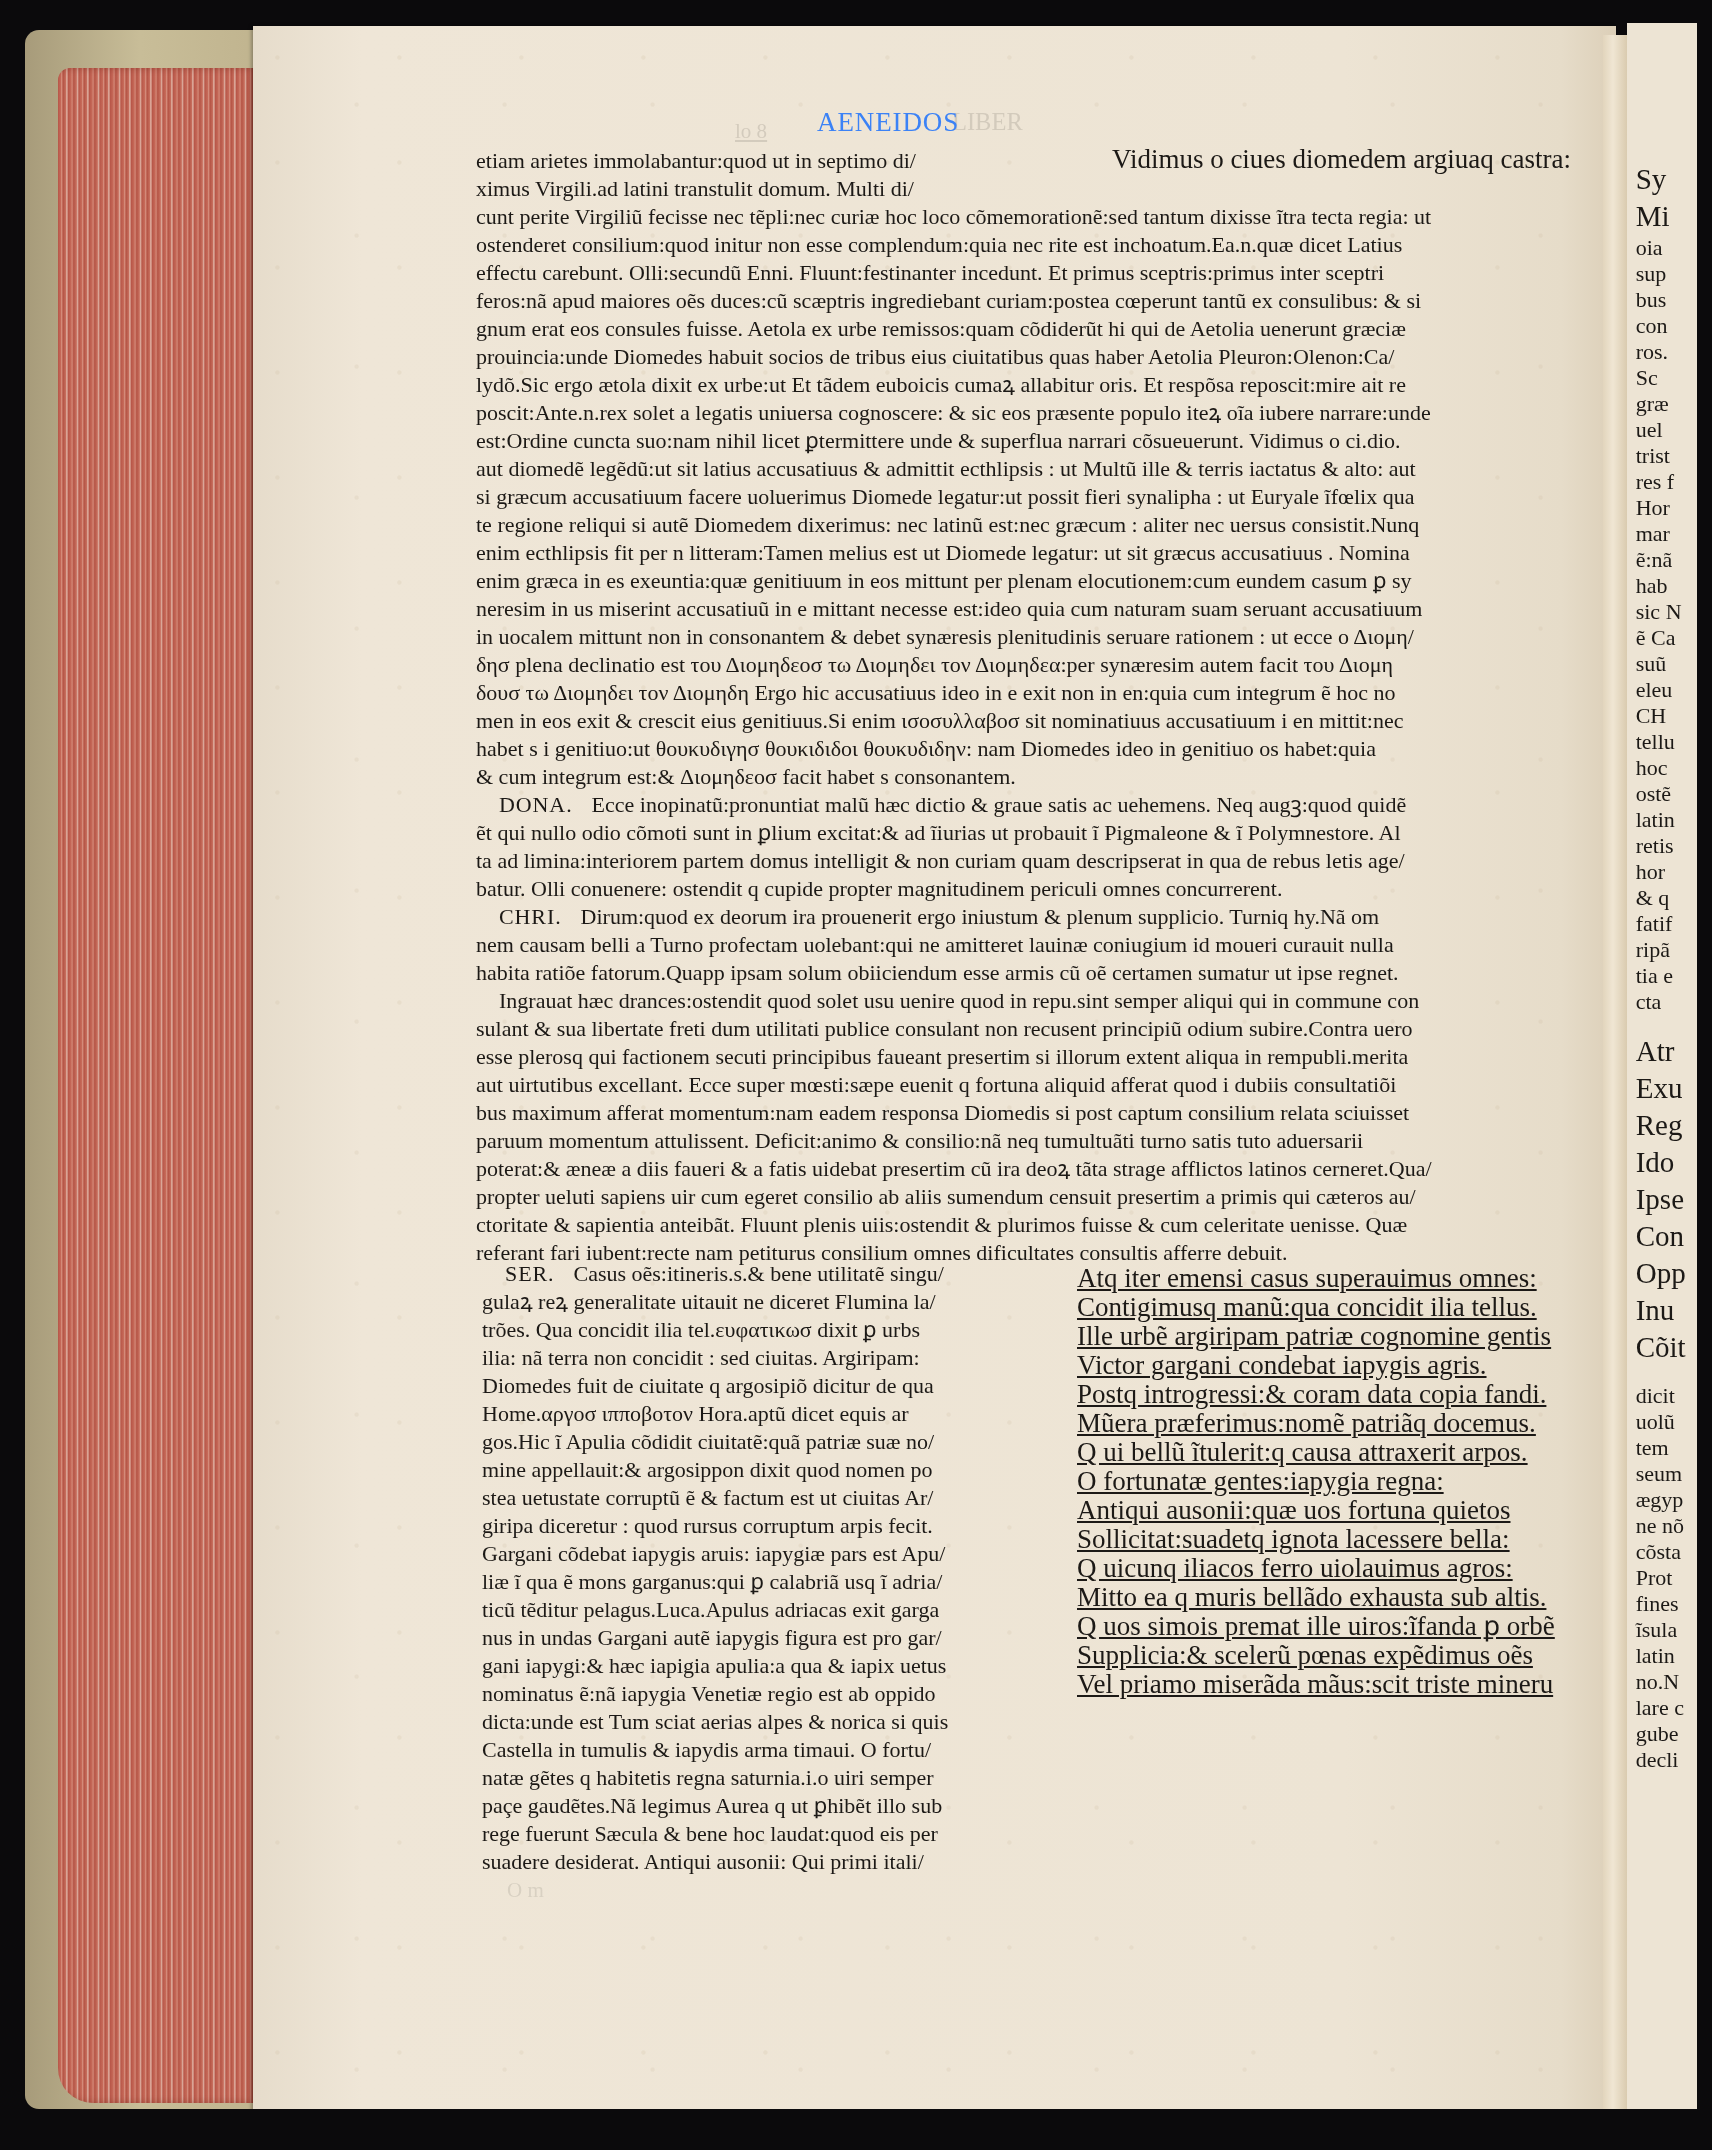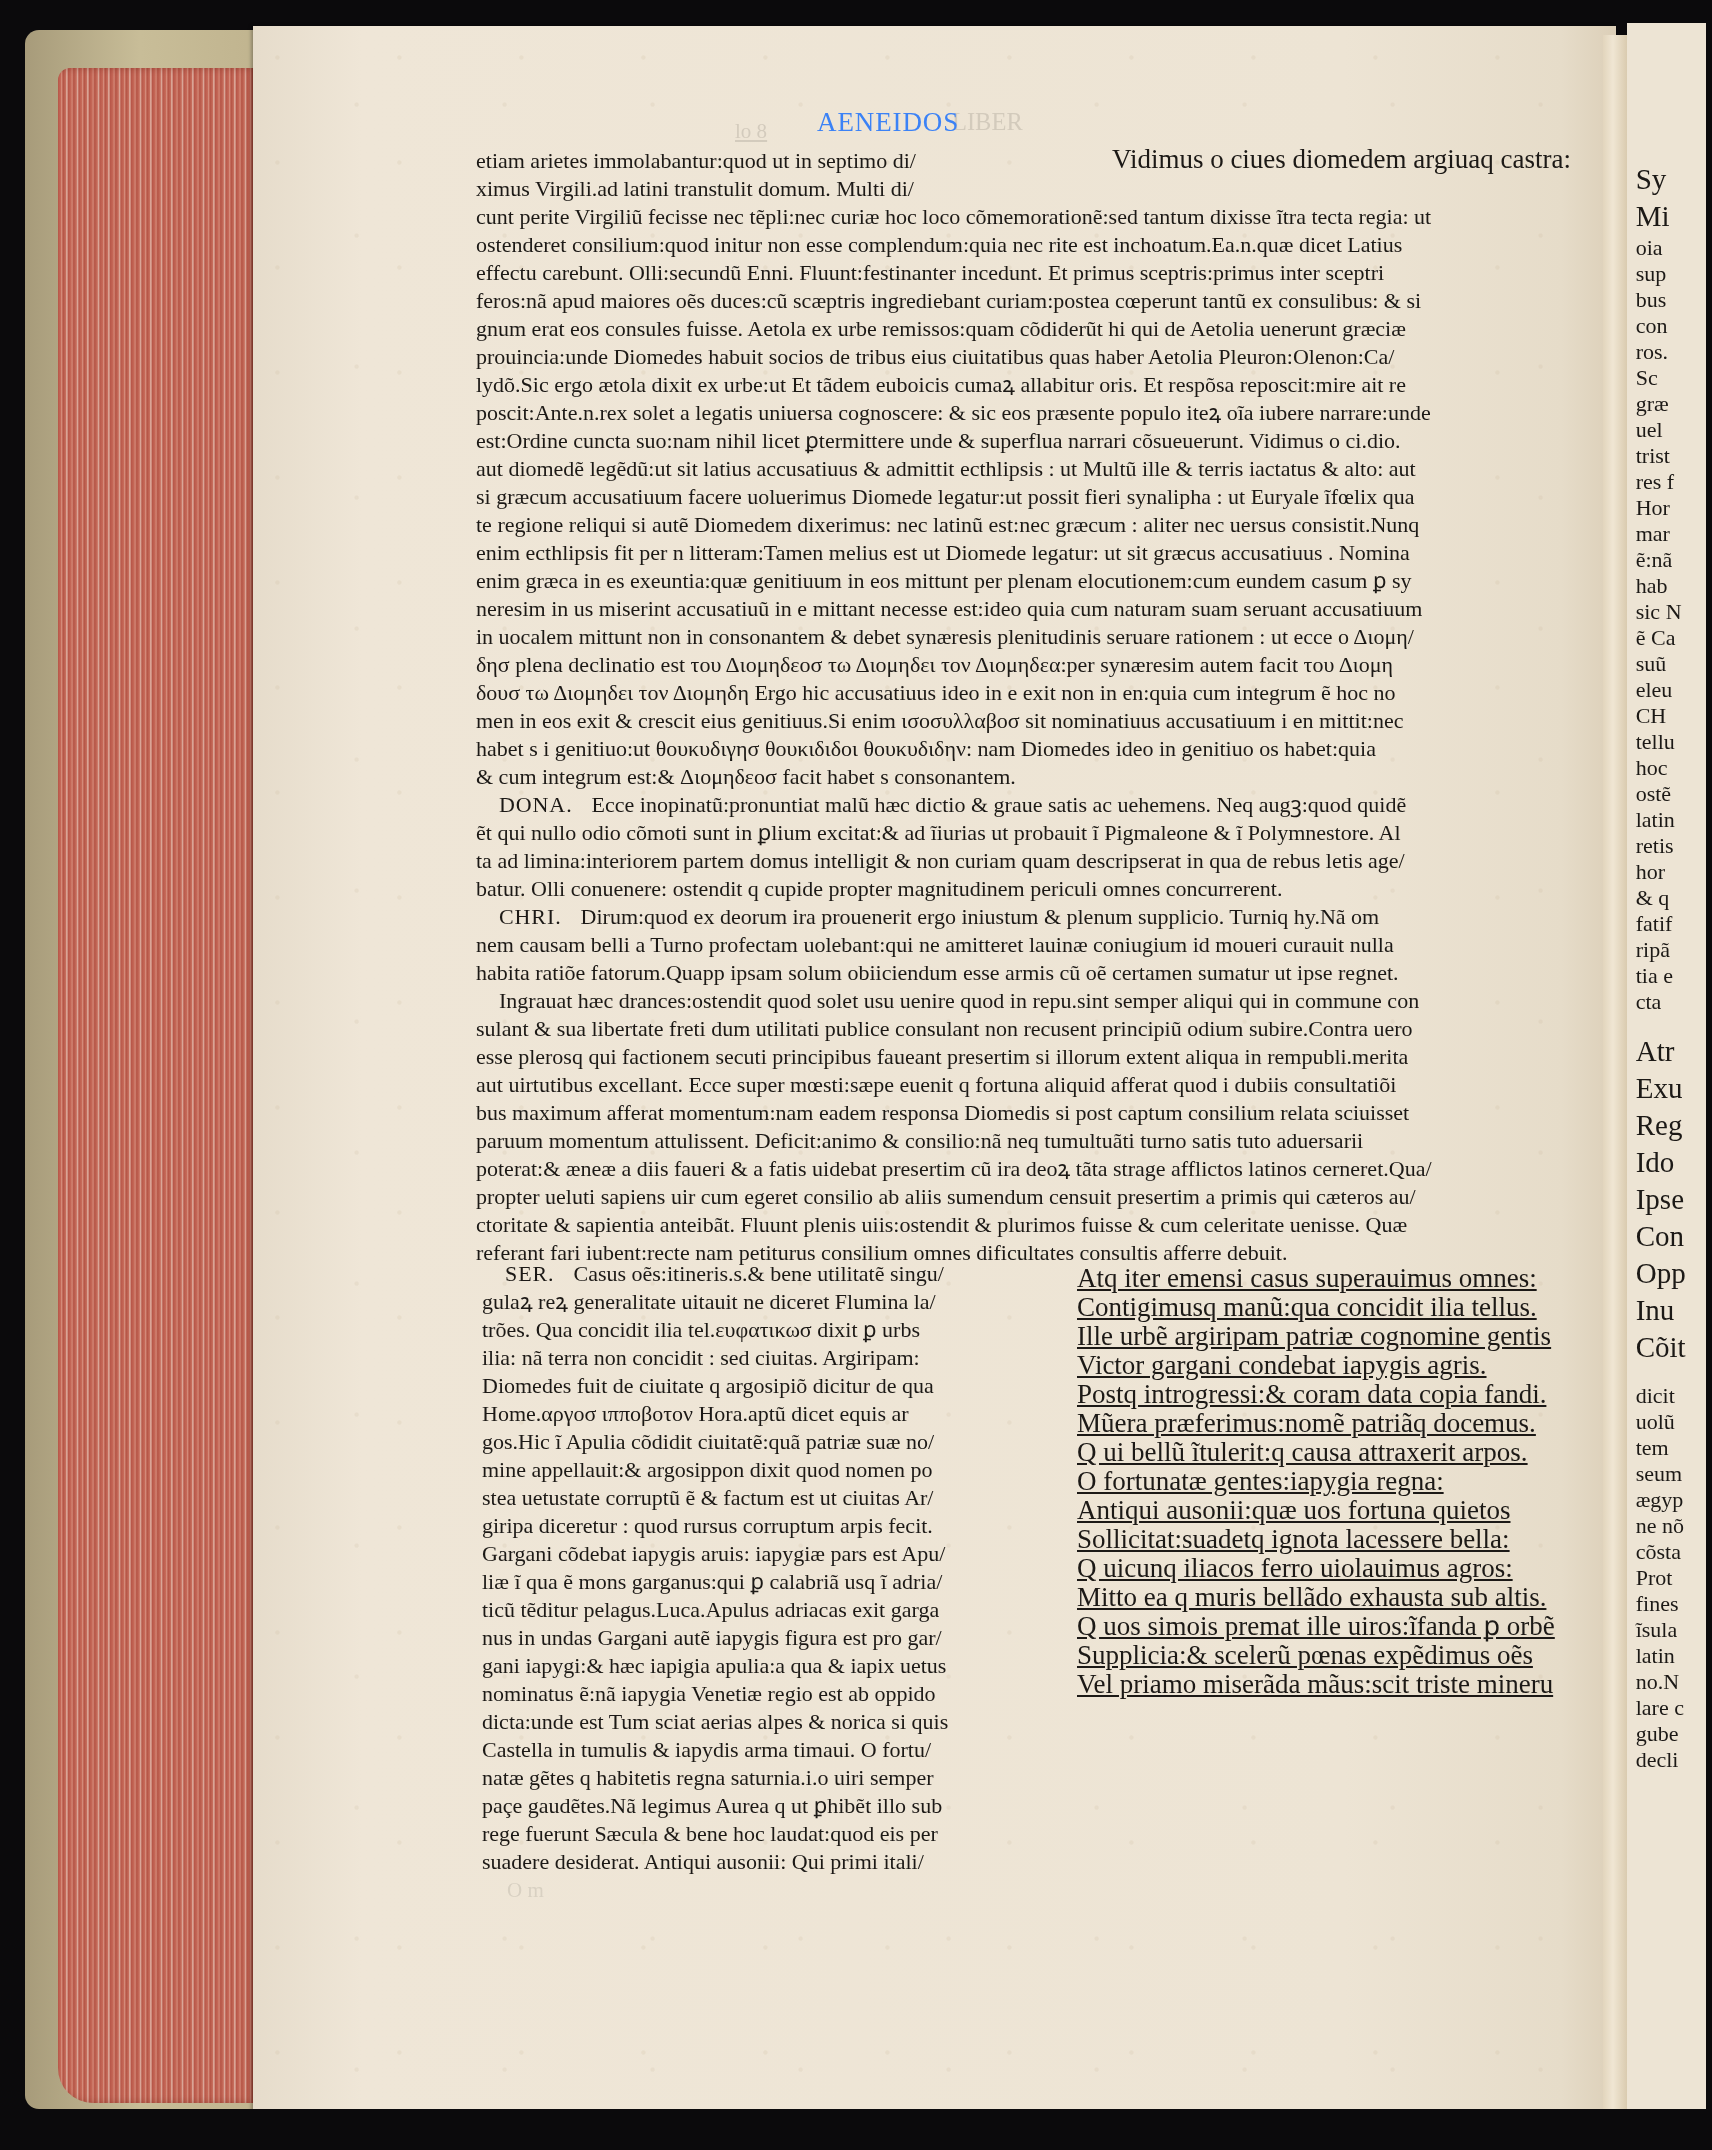--- a/index.html
+++ b/index.html
@@ -28,21 +28,21 @@
         radial-gradient(circle at 70% 60%, rgba(190,170,140,0.15) 0 1.7px, transparent 2.6px),
         linear-gradient(90deg, #e6dccb 0%, #efe6d7 8%, #ede4d4 80%, #e6dcc9 96%, #dccfb8 100%);
       background-size: 122px 105px, 148px 131px, 100% 100%;
       box-shadow: -1.7px 0 3.5px rgba(0,0,0,0.3);
     }
     .gutter {
       position: absolute; left: 1603px; top: 35px; width: 24.5px; height: 2079px;
       background: linear-gradient(90deg, #e2d5bd, #f0e6d3 40%, #d8c9ad 100%);
     }
     .facing-page {
-      position: absolute; left: 1627px; top: 23px; width: 79px; height: 2105px;
+      position: absolute; left: 1627px; top: 23px; width: 70px; height: 2105px;
       background: #ede4d4; overflow: hidden;
     }
     .bottom-cut {
       position: absolute; left: 0; top: 2109px; width: 1713px; height: 41px; background: #0b0a0c;
     }
     .running-head {
       position: absolute; left: 817px; top: 107px;
       font-size: 27px; letter-spacing: 0.9px; color: #3b82f6;
       font-family: "Liberation Serif", serif;
     }

